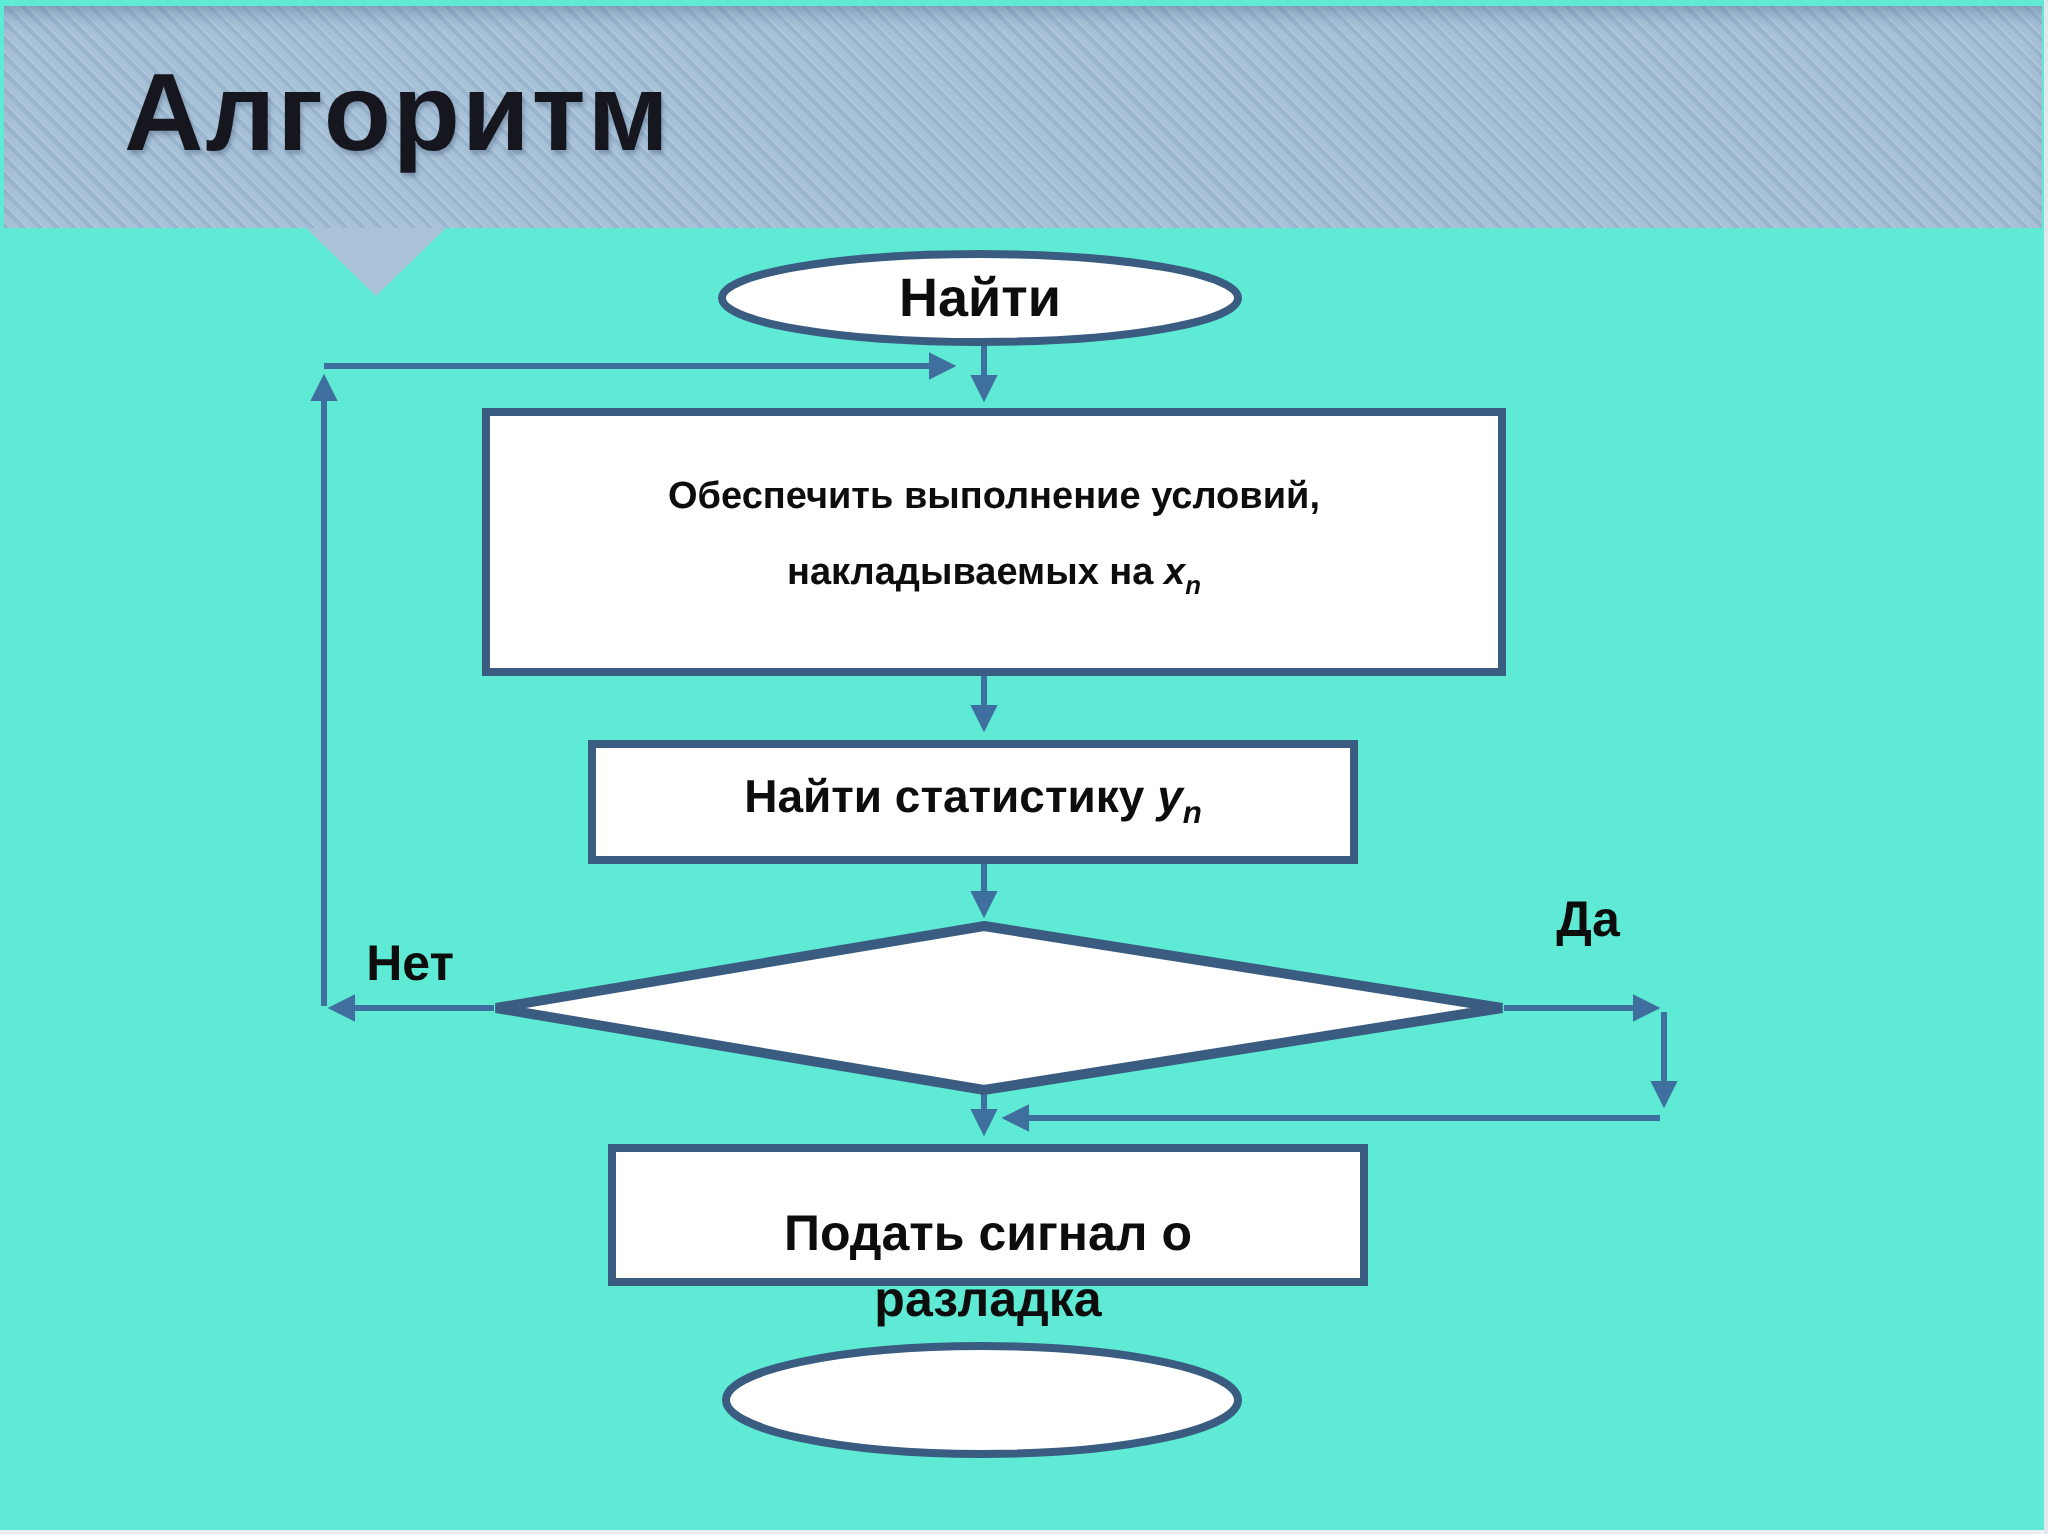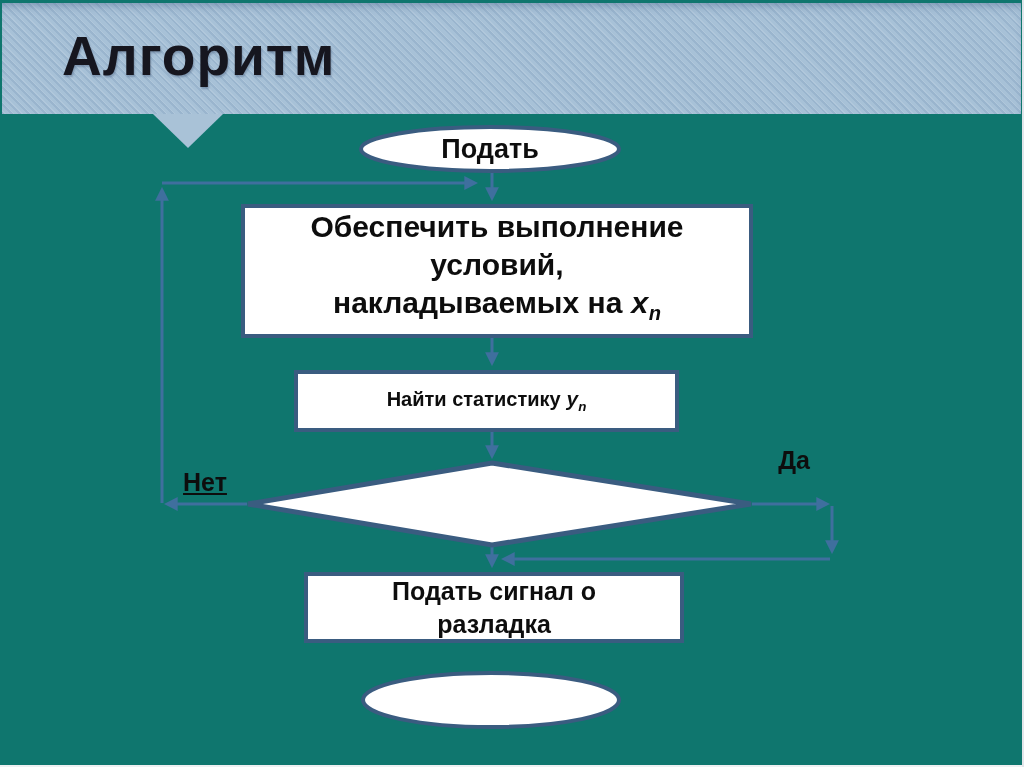--- a/index.html
+++ b/index.html
@@ -1,19 +1,19 @@
 <!DOCTYPE html>
 <html><head>
 <meta charset="utf-8">
 <style>
   html,body{margin:0;padding:0;background:#ffffff;}
   .slide{
     position:relative;
     width:1024px;height:767px;
-    background:#0f766e;
+    background:#5eead4;
     overflow:hidden;
     font-family:"Liberation Sans","DejaVu Sans",sans-serif;
     box-shadow: inset -2px 0 0 #e3e6ea, inset 0 -2px 0 #eef0f2;
   }
   
   .band{
     position:absolute;left:2px;top:3px;right:3px;height:111px;
     background:
       repeating-linear-gradient(45deg,
         rgba(120,150,182,0.28) 0 2px,
@@ -35,27 +35,27 @@
     color:#16161f;
     text-shadow:1px 2px 2px rgba(55,75,105,0.35);
   }
   
   .chart-svg{position:absolute;left:0;top:0;width:1024px;height:767px;}
   .node-label{
     position:absolute;display:flex;align-items:center;justify-content:center;
     text-align:center;color:#0d0d0d;font-weight:bold;
   }
   .fs-oval{font-size:27px;}
-  .fs-proc{font-size:30px;line-height:38px;}
-  .fs-proc2{font-size:20px;align-items:center;}
+  .fs-proc{font-size:19px;line-height:38px;}
+  .fs-proc2{font-size:23px;align-items:center;}
   .fs-dec{font-size:27px;}
   .fs-branch{font-size:25px;}
   .fs-proc3{font-size:25px;line-height:33px;}
   .mvar{
-    font-family:Liberation Mono, monospace;
+    font-family:Liberation Sans, sans-serif;
     font-style:italic;font-weight:bold;
   }
   .mvar sub{font-size:0.68em;}
 </style>
 </head>
 <body>
 
 <div class="slide">
 
   <div class="band"></div>
@@ -85,41 +85,41 @@
     <g stroke="#3a5c80" fill="#ffffff">
       <ellipse cx="490" cy="149" rx="129" ry="22" stroke-width="4"></ellipse>
       <rect x="243" y="206" width="508" height="130" stroke-width="4"></rect>
       <rect x="296" y="372" width="381" height="58" stroke-width="4"></rect>
       <polygon points="492,463 751,504 492,545 248,504" stroke-width="5"></polygon>
       <rect x="306" y="574" width="376" height="67" stroke-width="4"></rect>
       <ellipse cx="491" cy="700" rx="128" ry="27" stroke-width="4"></ellipse>
     </g>
   </svg>
 
-  <div class="node-label fs-oval" style="left:361px;top:127px;width:258px;height:44px;">Подать</div>
+  <div class="node-label fs-oval" style="left:361px;top:127px;width:258px;height:44px;">Найти</div>
 
   <div class="node-label fs-proc" style="left:243px;top:206px;width:508px;height:130px;">
     <div>
       <span>Обеспечить выполнение условий,</span><br>
       <span>накладываемых на </span><span class="mvar"><span>x</span><sub>n</sub></span>
     </div>
   </div>
 
   <div class="node-label fs-proc2" style="left:296px;top:372px;width:381px;height:58px;">
     <div>
       <span>Найти статистику </span><span class="mvar"><span>y</span><sub>n</sub></span>
     </div>
   </div>
 
 
-  <div class="node-label fs-branch" style="left:172px;top:466px;width:66px;height:32px;text-decoration:underline;">Нет</div>
+  <div class="node-label fs-branch" style="left:172px;top:466px;width:66px;height:32px;">Нет</div>
 
   <div class="node-label fs-branch" style="left:766px;top:444px;width:56px;height:32px;">Да</div>
 
-  <div class="node-label fs-proc3" style="left:306px;top:574px;width:376px;height:67px;">
+  <div class="node-label fs-proc3" style="left:306px;top:600px;width:376px;height:67px;">
     <div>
       <span>Подать сигнал о</span><br>
       <span>разладка</span>
     </div>
   </div>
 
 
 </div>
 
 </body></html>

